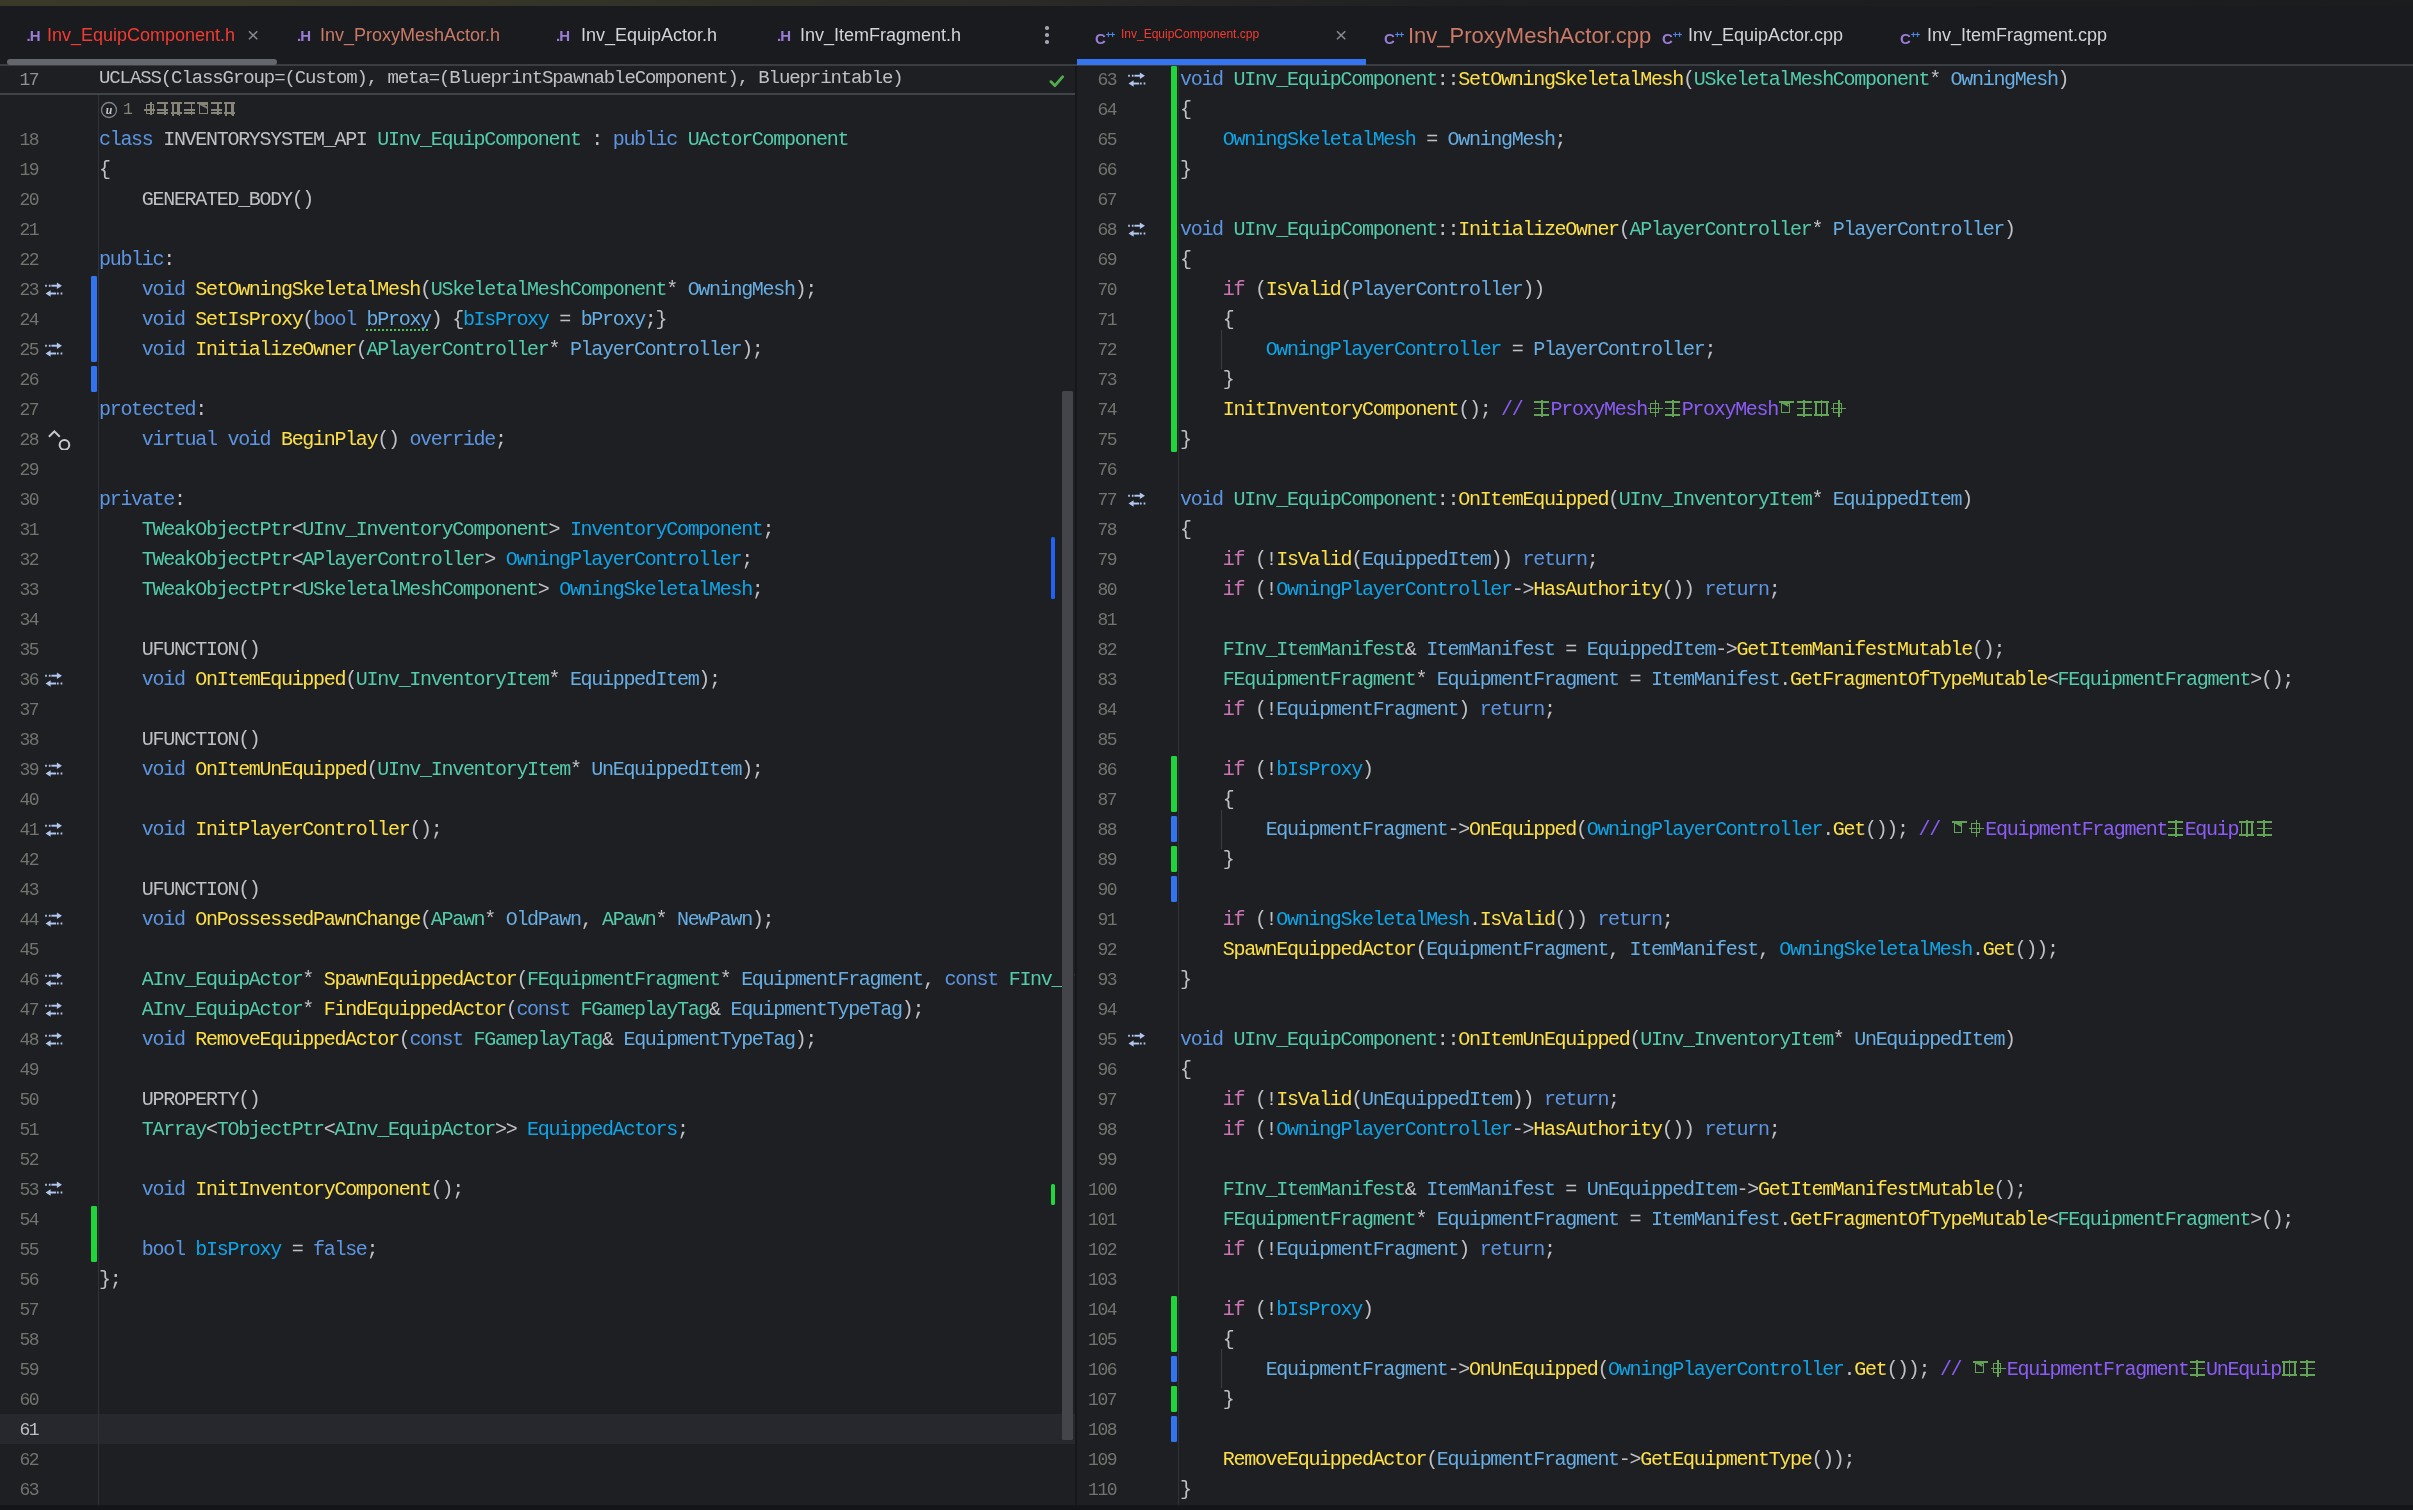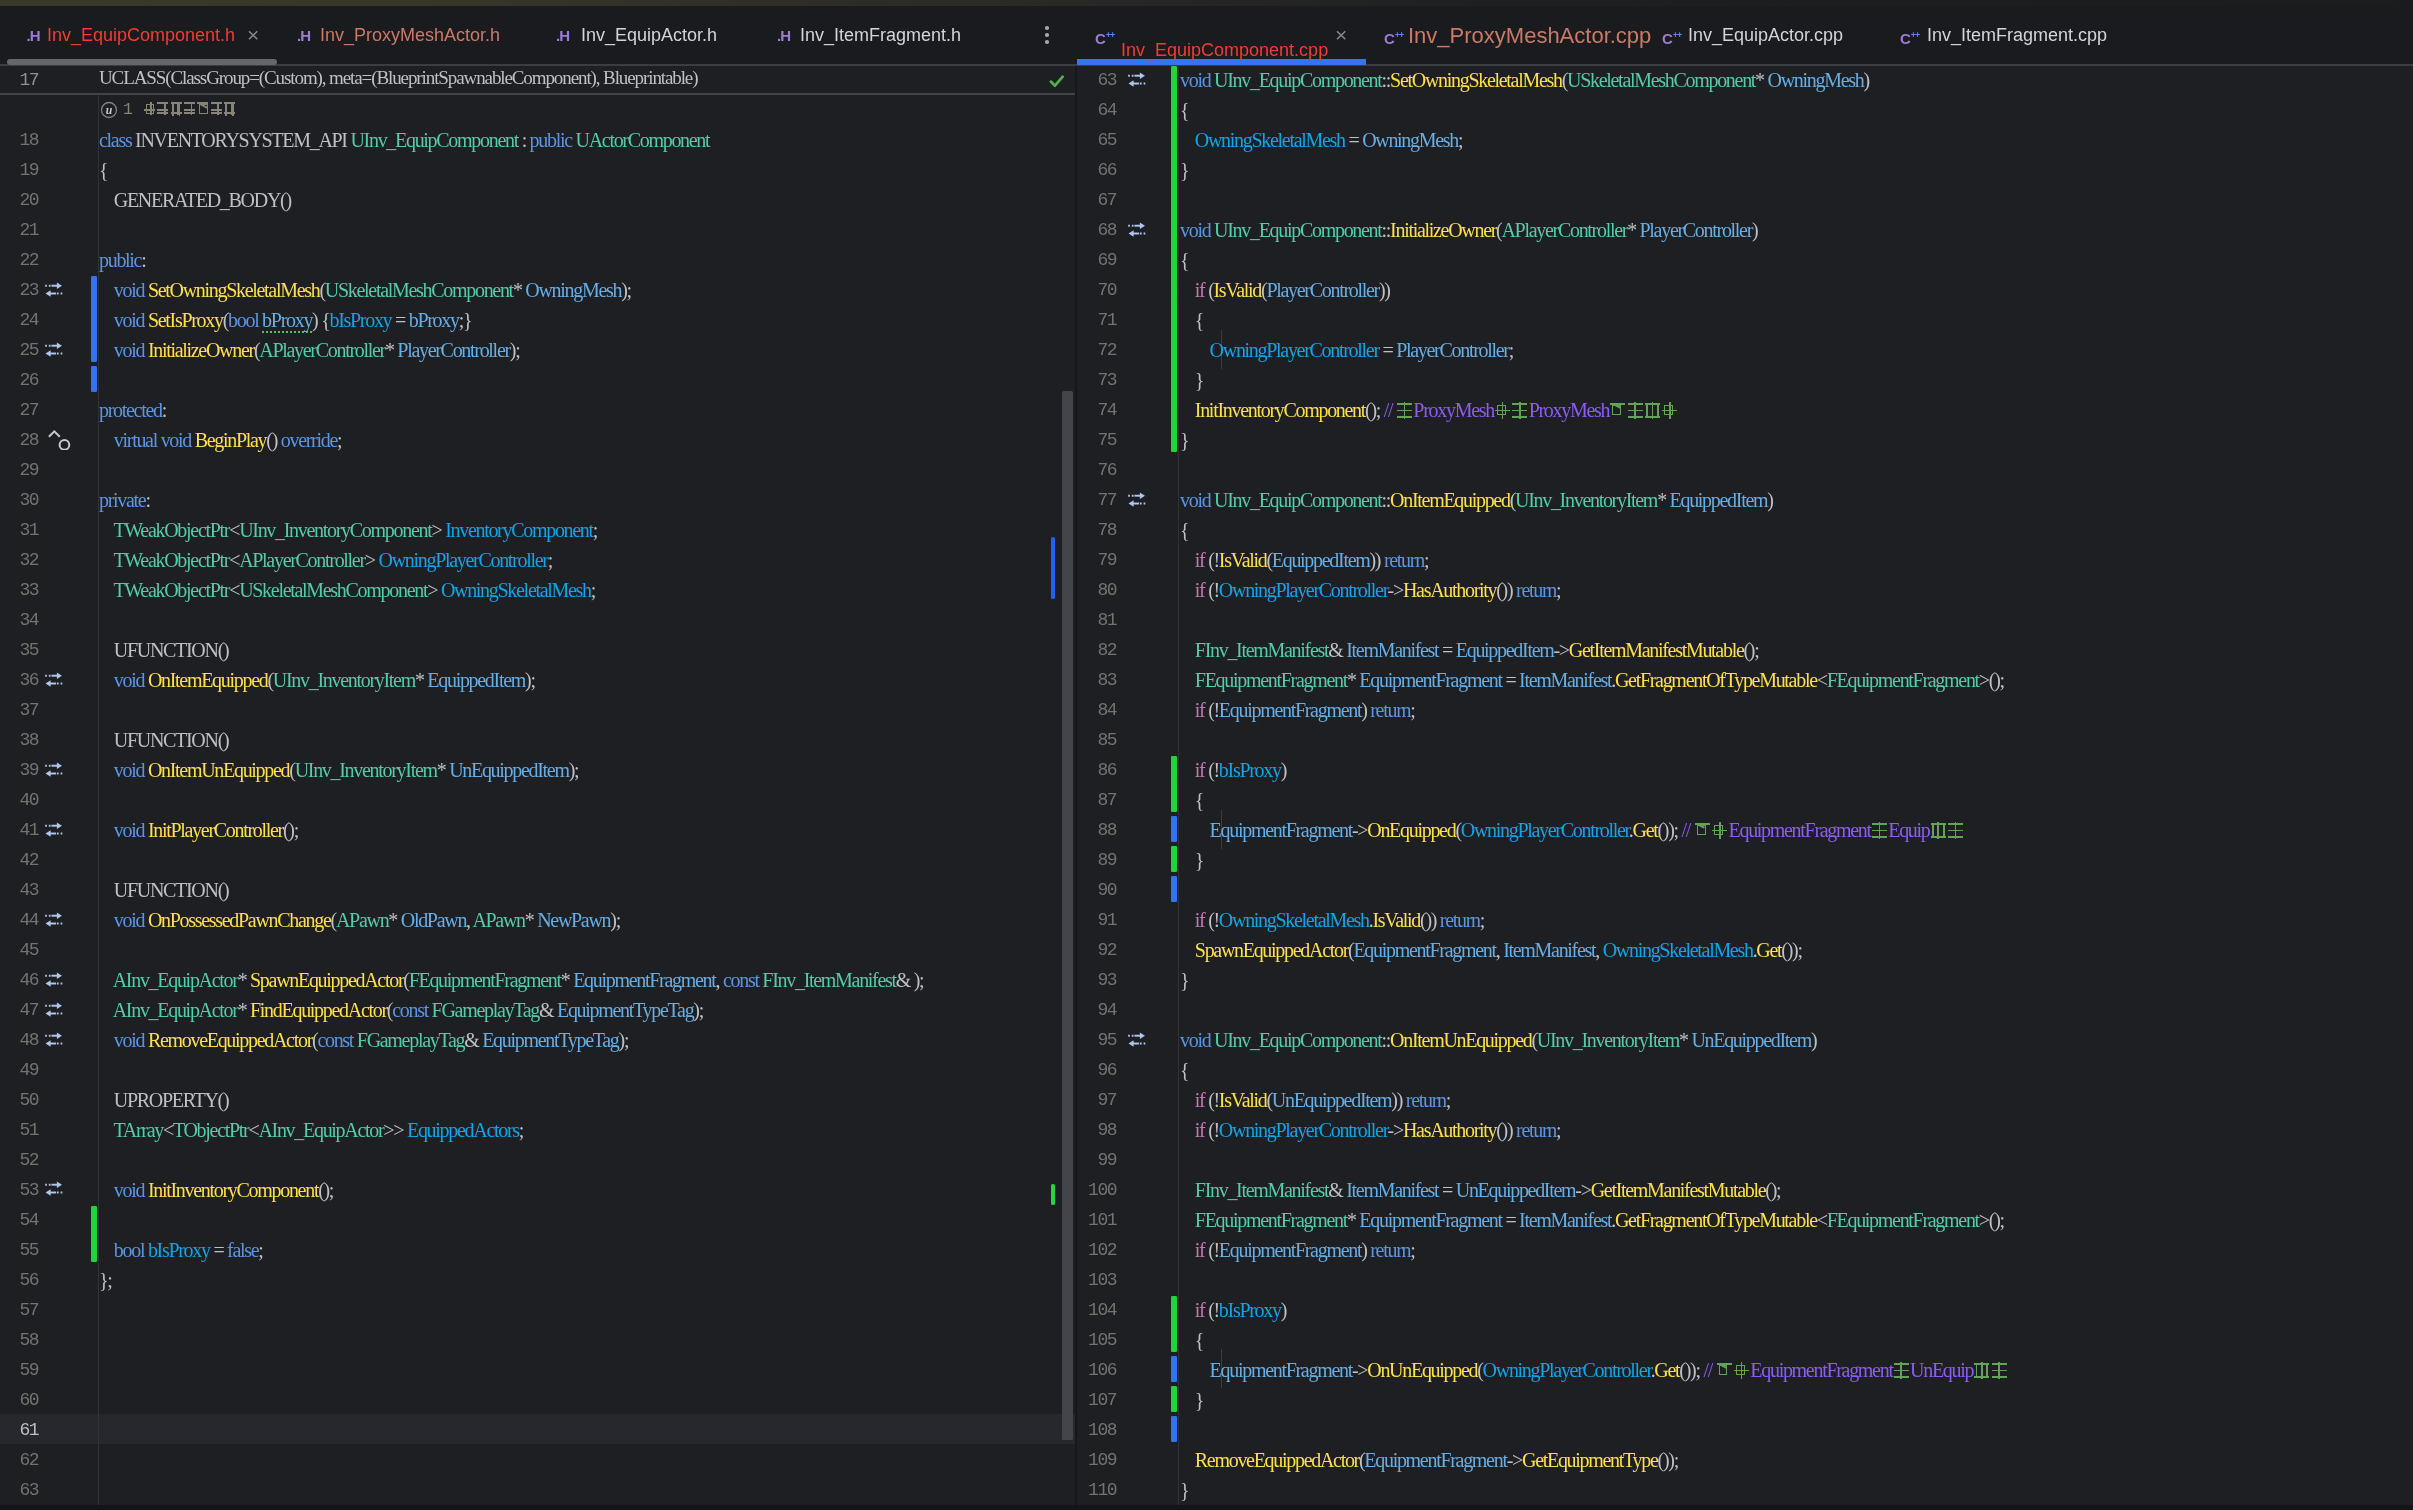--- a/index.html
+++ b/index.html
@@ -1,17 +1,17 @@
 <!DOCTYPE html>
 <html style="font-size:12.5px"><head><meta charset="utf-8"><style>
 *{margin:0;padding:0;box-sizing:border-box}
 html,body{width:2413px;height:1510px;overflow:hidden;background:#1E1F22;}
 body{font-family:"Liberation Sans",sans-serif;position:relative}
 .abs{position:absolute}
-.code{font-family:Liberation Serif, serif;white-space:pre;color:#BEC0C6}
+.code{font-family:Liberation Mono, monospace;white-space:pre;color:#BEC0C6}
 .codeL{font-size:20px;letter-spacing:-1.3px;line-height:30px}
 .codeS{font-size:19px;letter-spacing:-1.1px;line-height:30px}
 .codeR{font-size:20px;letter-spacing:-1.3px;line-height:30px}
 .row{height:30px}
 .k{color:#5C95E2} .i{color:#CC74B4} .t{color:#53CCAC} .f{color:#fde047}
 .m{color:#0ea5e9} .p{color:#67AEE4} .c{color:#8b5cf6}
 .u{text-decoration:underline dotted #4CC555 1.9px;text-underline-offset:3.9px}
 .nums{font-family:"Liberation Mono",monospace;font-size:18px;letter-spacing:-1.5px;line-height:30px;color:#71746F;text-align:right;white-space:pre}
 .z{display:inline-block;position:relative;width:15px;height:16.4px;vertical-align:-1.6px;margin:0 1.2px}
 .z i{position:absolute;background:var(--g)}
@@ -28,21 +28,21 @@
 <div class="abs" style="left:297px;top:5.5px;height:59px;line-height:59px;font-size:15px;font-weight:bold;color:#9B7CD9;letter-spacing:-0.8px">.H</div>
 <div class="abs" style="left:320px;top:5.5px;height:59px;line-height:59px;font-size:18px;color:#CA7A67">Inv_ProxyMeshActor.h</div>
 <div class="abs" style="left:556px;top:5.5px;height:59px;line-height:59px;font-size:15px;font-weight:bold;color:#9B7CD9;letter-spacing:-0.8px">.H</div>
 <div class="abs" style="left:581px;top:5.5px;height:59px;line-height:59px;font-size:18px;color:#D3D5DA">Inv_EquipActor.h</div>
 <div class="abs" style="left:777px;top:5.5px;height:59px;line-height:59px;font-size:15px;font-weight:bold;color:#9B7CD9;letter-spacing:-0.8px">.H</div>
 <div class="abs" style="left:800px;top:5.5px;height:59px;line-height:59px;font-size:18px;color:#D3D5DA">Inv_ItemFragment.h</div>
 <div class="abs" style="left:1045px;top:26px;width:3.5px;height:3.5px;border-radius:50%;background:#A2A5AC"></div>
 <div class="abs" style="left:1045px;top:33px;width:3.5px;height:3.5px;border-radius:50%;background:#A2A5AC"></div>
 <div class="abs" style="left:1045px;top:40px;width:3.5px;height:3.5px;border-radius:50%;background:#A2A5AC"></div>
 <div class="abs" style="left:1095px;top:5.5px;height:59px;line-height:59px;font-size:15px;font-weight:bold;color:#9B7CD9">C<span style="font-size:9px;color:#4E8AF0;letter-spacing:-1.2px;vertical-align:5.5px">++</span></div>
-<div class="abs" style="left:1121px;top:21px;height:59px;line-height:59px;font-size:18px;color:#F53B31">Inv_EquipComponent.cpp</div>
+<div class="abs" style="left:1121px;top:5px;height:59px;line-height:59px;font-size:12px;color:#F53B31">Inv_EquipComponent.cpp</div>
 <div class="abs" style="left:1335px;top:5.5px;height:59px;line-height:57px;font-size:21px;color:#85898F">×</div>
 <div class="abs" style="left:1384px;top:5.5px;height:59px;line-height:59px;font-size:15px;font-weight:bold;color:#9B7CD9">C<span style="font-size:9px;color:#4E8AF0;letter-spacing:-1.2px;vertical-align:5.5px">++</span></div>
 <div class="abs" style="left:1408px;top:5.5px;height:59px;line-height:59px;font-size:22px;color:#CA7A67">Inv_ProxyMeshActor.cpp</div>
 <div class="abs" style="left:1662px;top:5.5px;height:59px;line-height:59px;font-size:15px;font-weight:bold;color:#9B7CD9">C<span style="font-size:9px;color:#4E8AF0;letter-spacing:-1.2px;vertical-align:5.5px">++</span></div>
 <div class="abs" style="left:1688px;top:5.5px;height:59px;line-height:59px;font-size:18px;color:#D3D5DA">Inv_EquipActor.cpp</div>
 <div class="abs" style="left:1900px;top:5.5px;height:59px;line-height:59px;font-size:15px;font-weight:bold;color:#9B7CD9">C<span style="font-size:9px;color:#4E8AF0;letter-spacing:-1.2px;vertical-align:5.5px">++</span></div>
 <div class="abs" style="left:1927px;top:5.5px;height:59px;line-height:59px;font-size:18px;color:#D3D5DA">Inv_ItemFragment.cpp</div>
 <div class="abs" style="left:0;top:1414px;width:1075px;height:30px;background:#26282D"></div>
 <div class="abs" style="left:98px;top:94px;width:1.2px;height:1416px;background:#2F3237"></div>
 <div class="abs" style="left:1178px;top:66px;width:1.2px;height:1445px;background:#2F3237"></div>

